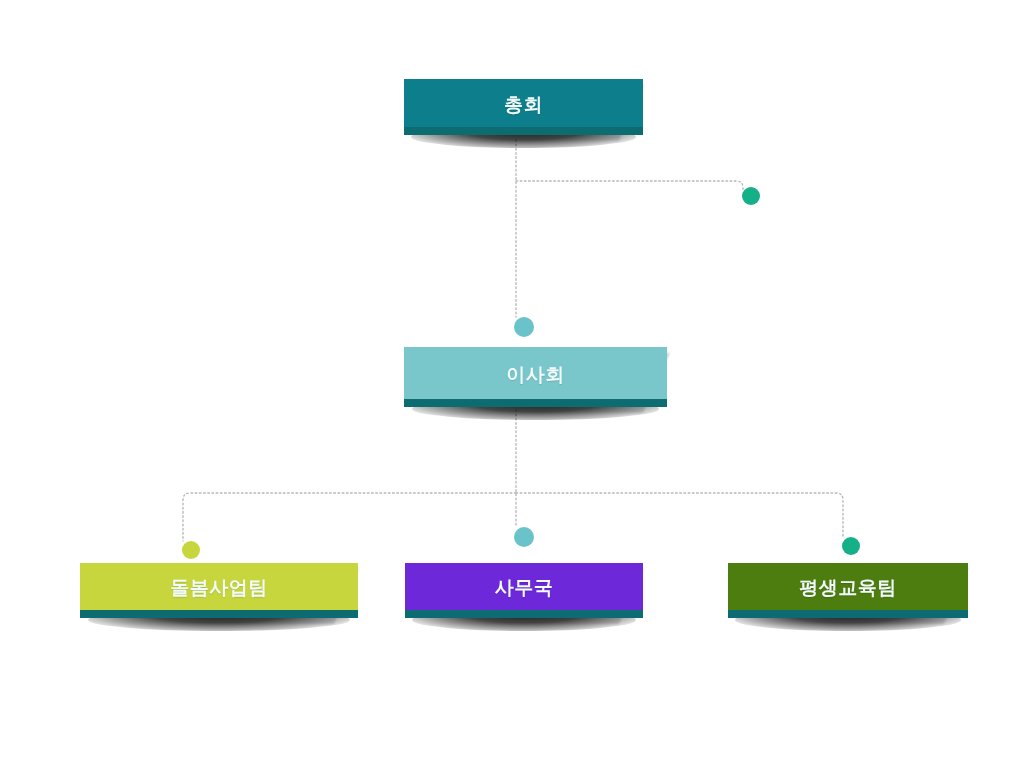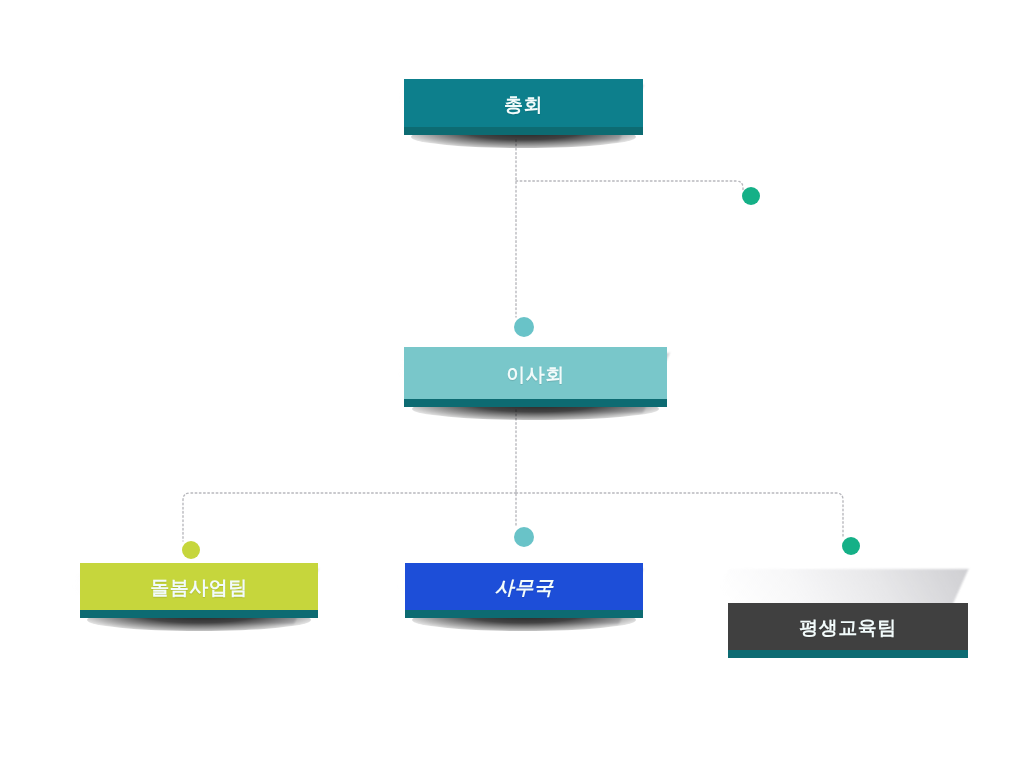--- a/index.html
+++ b/index.html
@@ -140,42 +140,42 @@
 
     <div class="node" style="left:396px; top:347px; width:263px; height:60px;">
       <div class="cast-shadow"></div>
       <div class="floor-shadow"></div>
       <div class="face" style="background:#79c7ca;">
         <span class="label">이사회</span>
         <div class="plinth"></div>
       </div>
     </div>
 
-    <div class="node" style="left:72px; top:563px; width:238px; height:55px;">
+    <div class="node" style="left:72px; top:563px; width:278px; height:55px;">
       <div class="cast-shadow"></div>
       <div class="floor-shadow"></div>
       <div class="face" style="background:#c6d63c;">
         <span class="label">돌봄사업팀</span>
         <div class="plinth"></div>
       </div>
     </div>
 
     <div class="node" style="left:397px; top:563px; width:238px; height:55px;">
       <div class="cast-shadow"></div>
       <div class="floor-shadow"></div>
-      <div class="face" style="background:#1d4ed8;font-style:italic;">
+      <div class="face" style="background:#6d28d9;">
         <span class="label">사무국</span>
         <div class="plinth"></div>
       </div>
     </div>
 
     <div class="node" style="left:720px; top:563px; width:240px; height:55px;">
       <div class="cast-shadow"></div>
       <div class="floor-shadow"></div>
-      <div class="face" style="background:#404040;margin-top:40px;">
+      <div class="face" style="background:#4d7c0f;">
         <span class="label">평생교육팀</span>
         <div class="plinth"></div>
       </div>
     </div>
 
     <div class="dot" style="left:734px; top:187px; width:18px; height:18px; background:#15b087;"></div>
     <div class="dot" style="left:506px; top:317px; width:20px; height:20px; background:#69c3c8;"></div>
     <div class="dot" style="left:174px; top:541px; width:18px; height:18px; background:#c6d63c;"></div>
     <div class="dot" style="left:506px; top:527px; width:20px; height:20px; background:#69c3c8;"></div>
     <div class="dot" style="left:834px; top:537px; width:18px; height:18px; background:#15b087;"></div>

